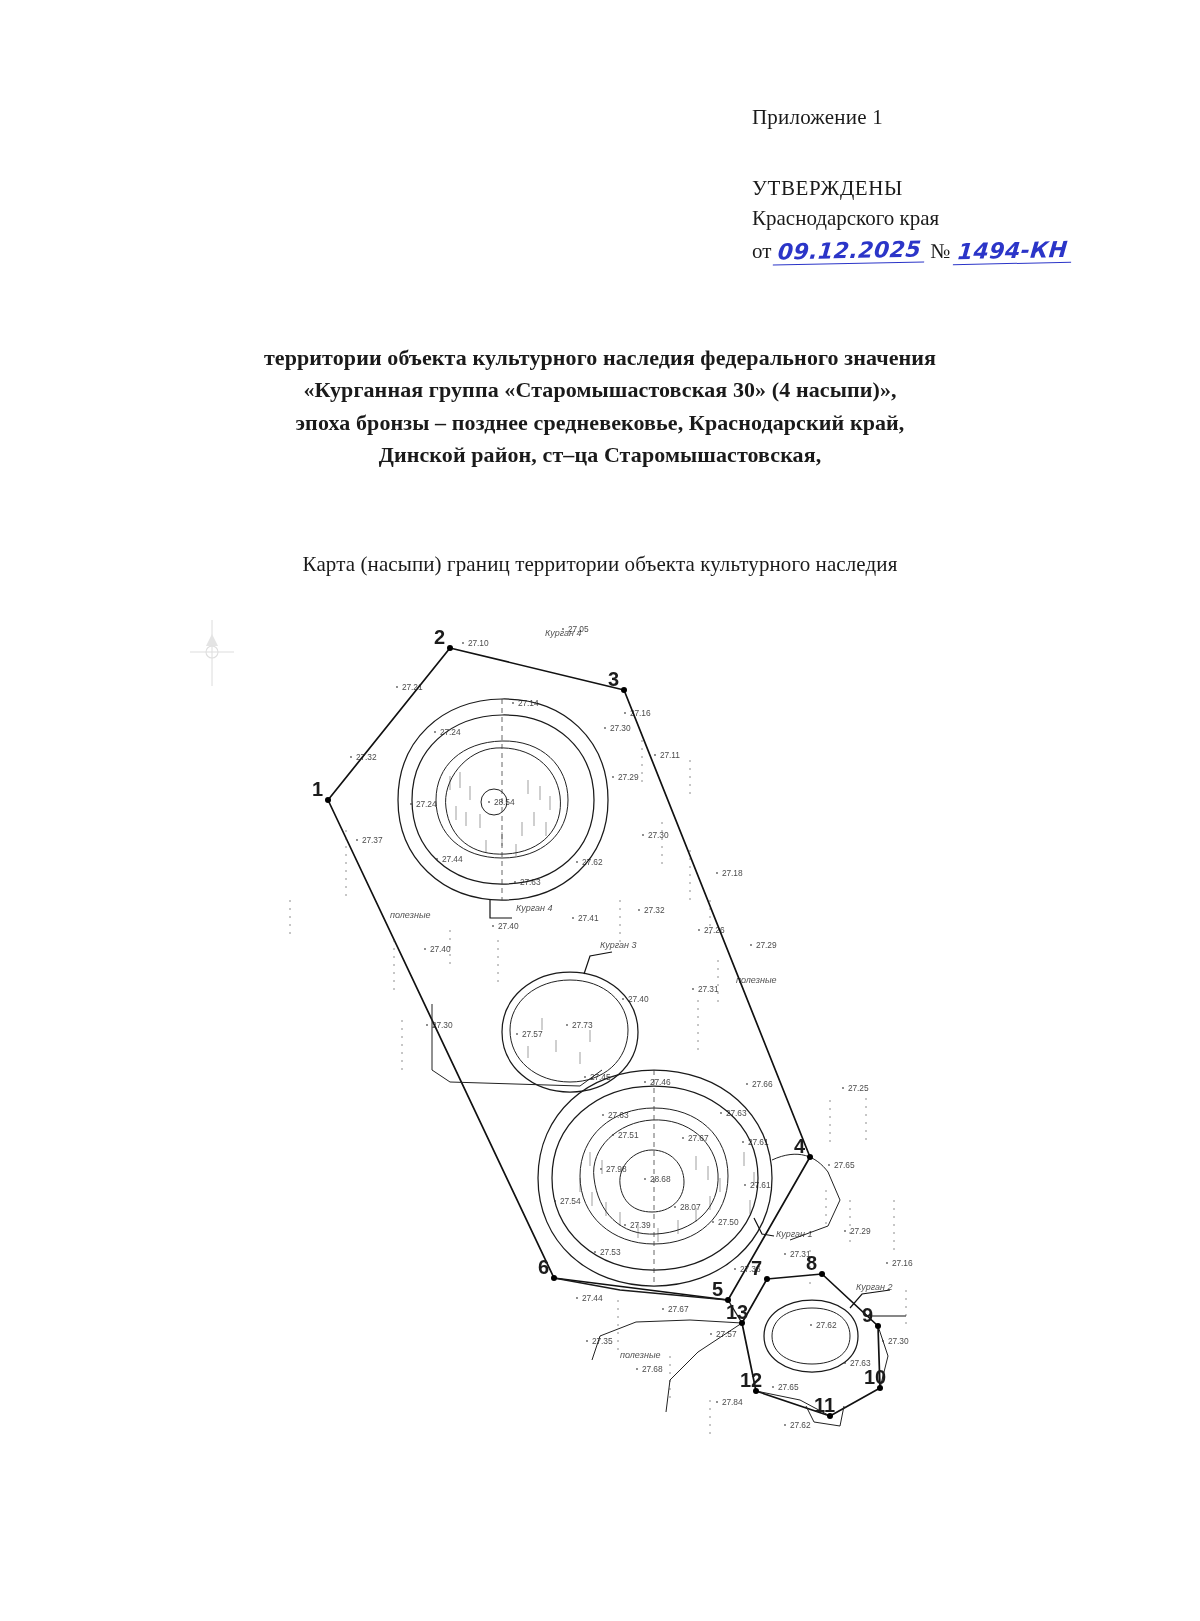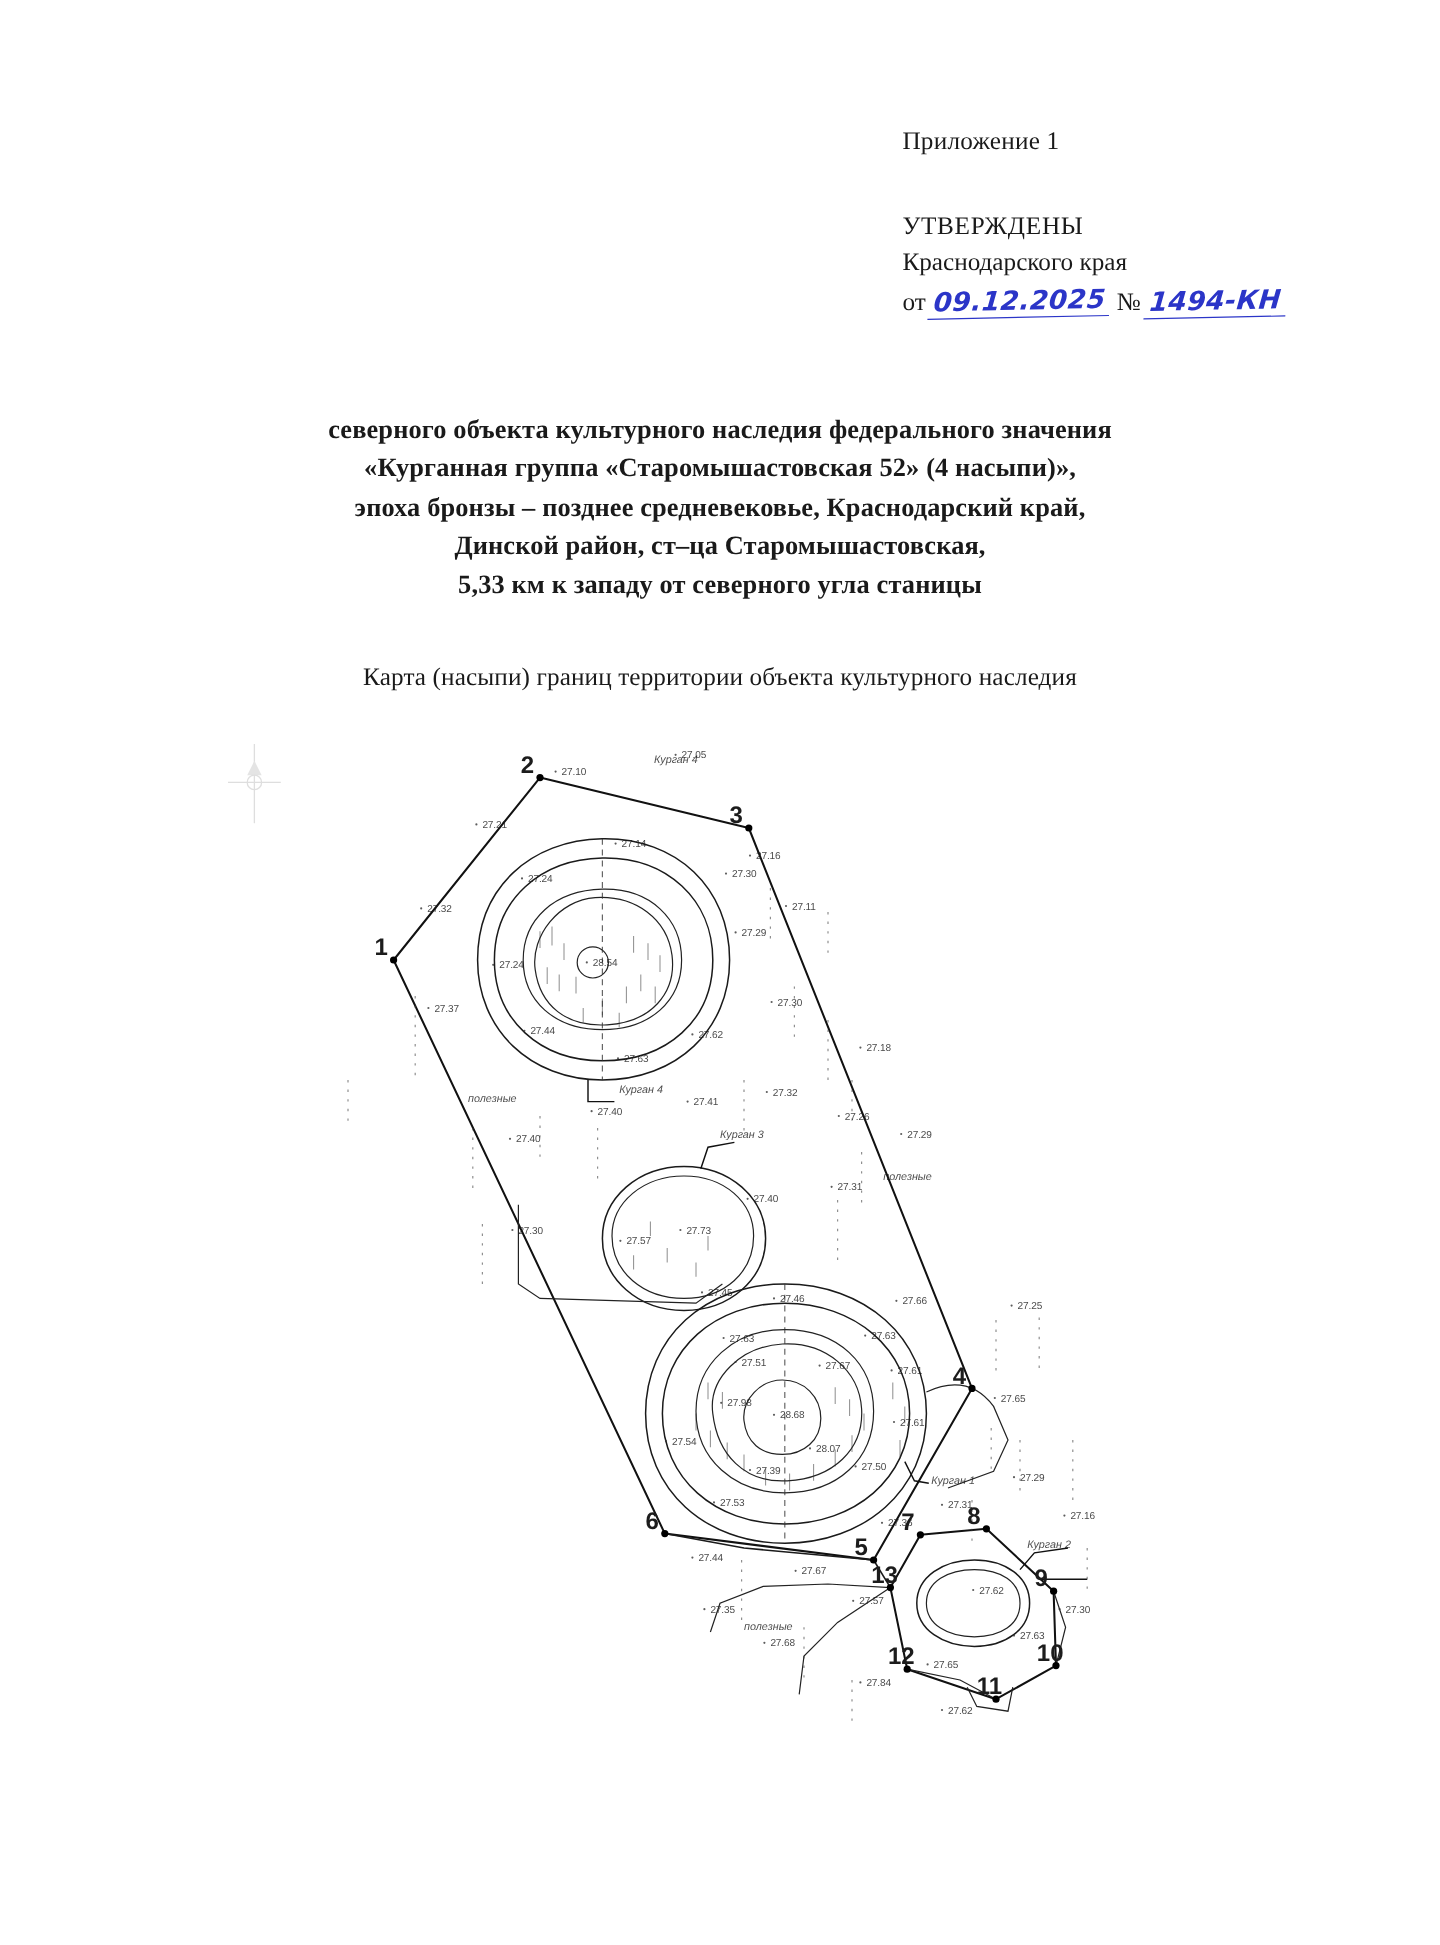--- a/index.html
+++ b/index.html
@@ -206,25 +206,24 @@
       <div class="order-line">
         <span class="ot-label">от</span>
         <span class="hand">09.12.2025</span>
         <span class="no-sym">№</span>
         <span class="hand">1494-КН</span>
       </div>
     </div>
   </div>
 
   <div class="title-block">
-    <div class="title-sub">северного объекта культурного наследия федерального значения</div>
-    <div class="title-sub">«Курганная группа «Старомышастовская 52» (4 насыпи)»,</div>
+    <div class="title-sub">территории объекта культурного наследия федерального значения</div>
+    <div class="title-sub">«Курганная группа «Старомышастовская 30» (4 насыпи)»,</div>
     <div class="title-sub">эпоха бронзы – позднее средневековье, Краснодарский край,</div>
     <div class="title-sub">Динской район, ст–ца Старомышастовская,</div>
-    <div class="title-sub">5,33 км к западу от северного угла станицы</div>
   </div>
 
   <div class="map-caption">Карта (насыпи) границ территории объекта культурного наследия</div>
 
   <div class="map-area">
     <svg class="map-svg" viewBox="0 0 1000 860" xmlns="http://www.w3.org/2000/svg">
 
       <g class="northmark" opacity="0.45">
         <line x1="62" y1="20" x2="62" y2="86"></line>
         <line x1="40" y1="52" x2="84" y2="52"></line>

